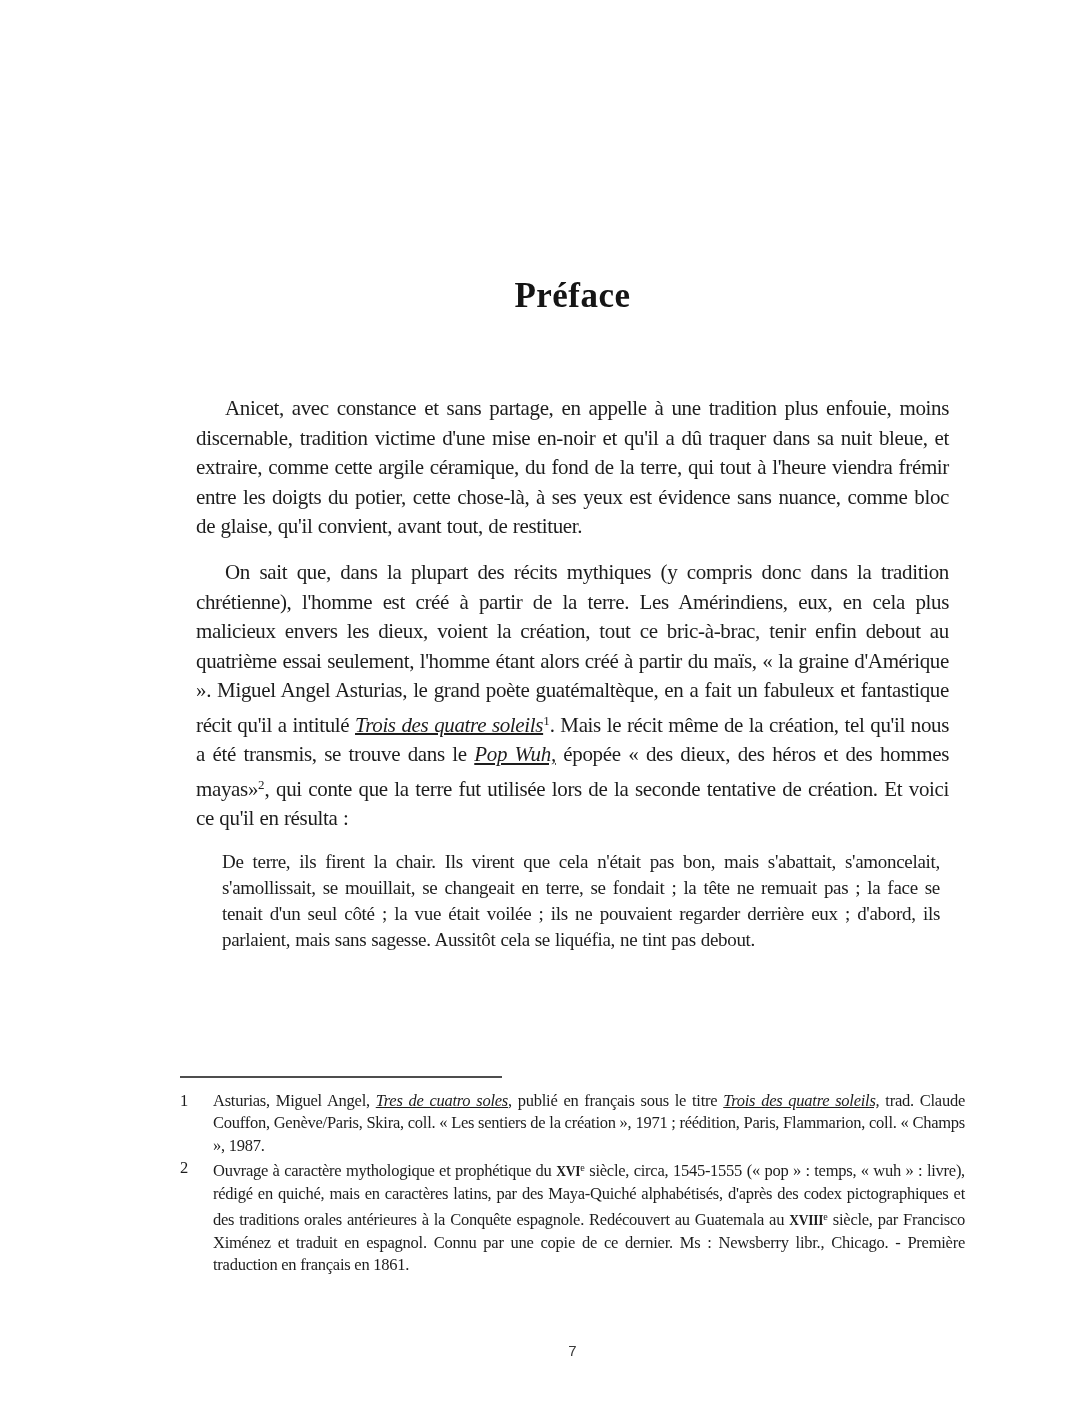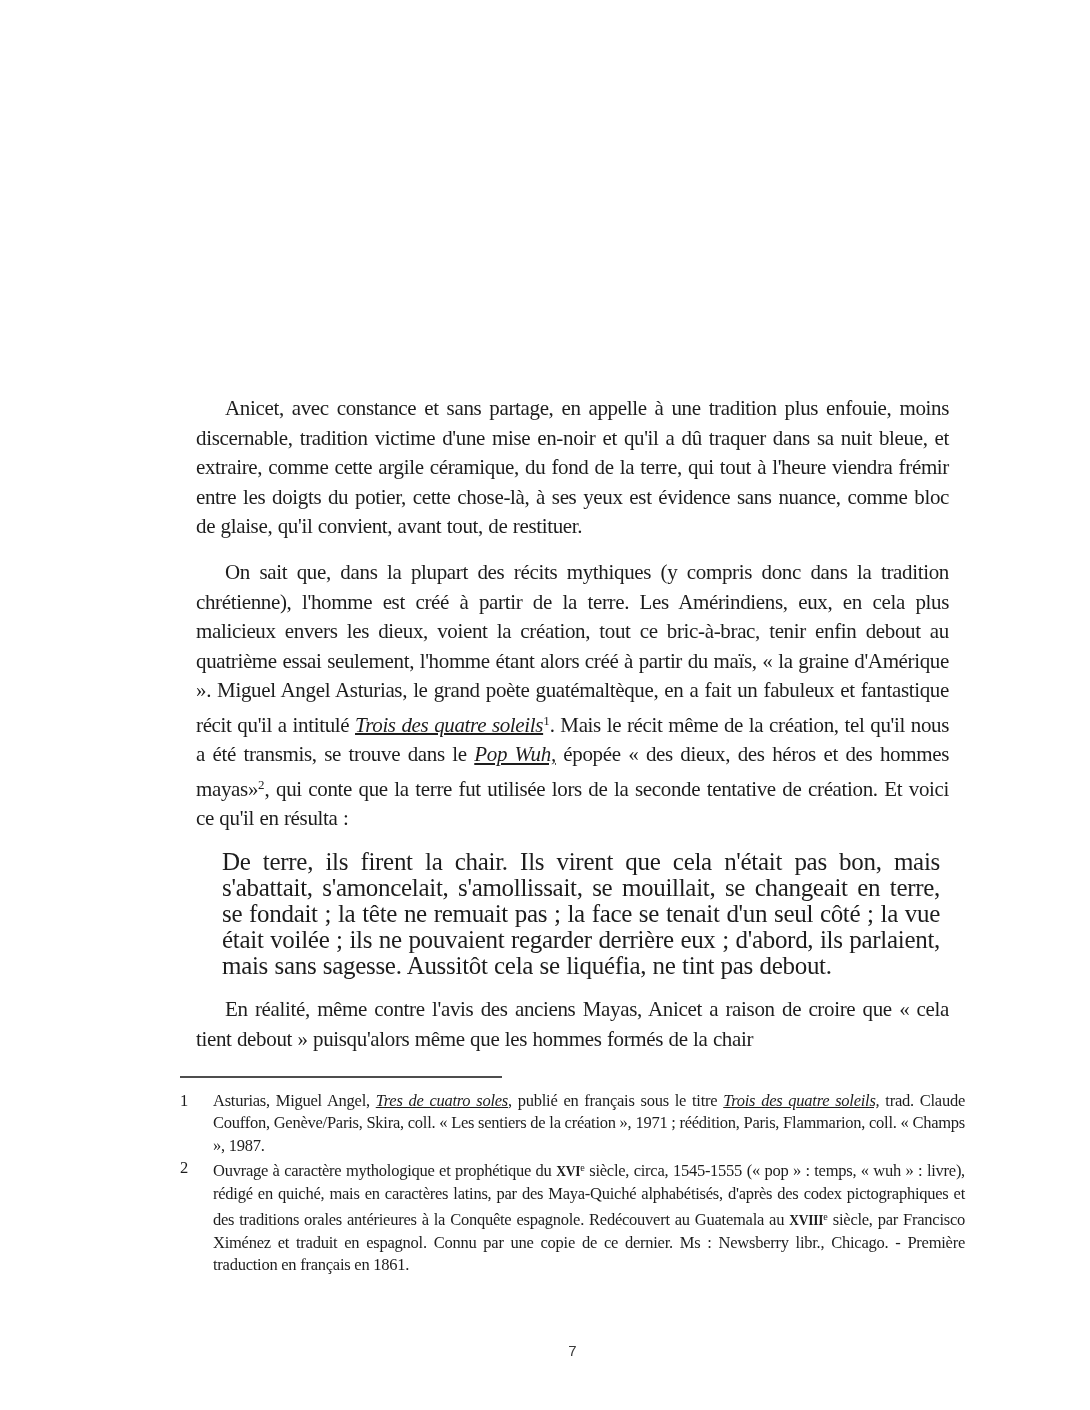--- a/index.html
+++ b/index.html
@@ -38,21 +38,21 @@
     letter-spacing: -0.35px;
     word-spacing: 0.5px;
     text-align: justify;
   }
   .para {
     margin: 16px;
     text-indent: 29px;
   }
   .quote {
     margin: 0 25px 0 42px;
-    font-size: 25px;
+    font-size: 19px;
     line-height: 26px;
     letter-spacing: -0.3px;
     text-align: justify;
   }
   .footnotes {
     position: absolute;
     top: 1076px;
     left: 180px;
     width: 785px;
     font-size: 16.5px;
@@ -101,26 +101,26 @@
     text-transform: uppercase;
     font-size: 0.82em;
     font-weight: bold;
   }
 </style>
 </head>
 <body>
 
 <div class="page">
 
+  <h1 class="page-title">Préface</h1>
 
   <div class="body-text">
     <p class="para"><span class="seg-normal">Anicet, avec constance et sans partage, en appelle à une tradition plus enfouie, moins discernable, tradition victime d'une mise en-noir et qu'il a dû traquer dans sa nuit bleue, et extraire, comme cette argile céramique, du fond de la terre, qui tout à l'heure viendra frémir entre les doigts du potier, cette chose-là, à ses yeux est évidence sans nuance, comme bloc de glaise, qu'il convient, avant tout, de restituer.</span></p>
     <p class="para"><span class="seg-normal">On sait que, dans la plupart des récits mythiques (y compris donc dans la tradition chrétienne), l'homme est créé à partir de la terre. Les Amérindiens, eux, en cela plus malicieux envers les dieux, voient la création, tout ce bric-à-brac, tenir enfin debout au quatrième essai seulement, l'homme étant alors créé à partir du maïs, « la graine d'Amérique ». Miguel Angel Asturias, le grand poète guatémaltèque, en a fait un fabuleux et fantastique récit qu'il a intitulé </span><span class="seg-italic">Trois des quatre soleils</span><span class="seg-sup">1</span><span class="seg-normal">. Mais le récit même de la création, tel qu'il nous a été transmis, se trouve dans le </span><span class="seg-italic">Pop Wuh,</span><span class="seg-normal"> épopée « des dieux, des héros et des hommes mayas»</span><span class="seg-sup">2</span><span class="seg-normal">, qui conte que la terre fut utilisée lors de la seconde tentative de création. Et voici ce qu'il en résulta :</span></p>
     <blockquote class="quote"><span class="seg-normal">De terre, ils firent la chair. Ils virent que cela n'était pas bon, mais s'abattait, s'amoncelait, s'amollissait, se mouillait, se changeait en terre, se fondait ; la tête ne remuait pas ; la face se tenait d'un seul côté ; la vue était voilée ; ils ne pouvaient regarder derrière eux ; d'abord, ils parlaient, mais sans sagesse. Aussitôt cela se liquéfia, ne tint pas debout.</span></blockquote>
-    <p class="para"><span class="seg-normal">En réalité, même contre l'avis des anciens Mayas, Anicet a raison de croire que « cela tient debout » puisqu'alors même que les hommes formés de la chair</span></p>
   </div>
 
   <div class="footnotes">
     <div class="footnote-rule"></div>
     <div class="footnote">
       <span class="fn-num">1</span>
       <span class="fn-text"><span class="seg-normal">Asturias, Miguel Angel, </span><span class="seg-italic">Tres de cuatro soles</span><span class="seg-normal">, publié en français sous le titre </span><span class="seg-italic">Trois des quatre soleils,</span><span class="seg-normal"> trad. Claude Couffon, Genève/Paris, Skira, coll. « Les sentiers de la création », 1971 ; réédition, Paris, Flammarion, coll. « Champs », 1987.</span></span>
     </div>
     <div class="footnote">
       <span class="fn-num">2</span>

